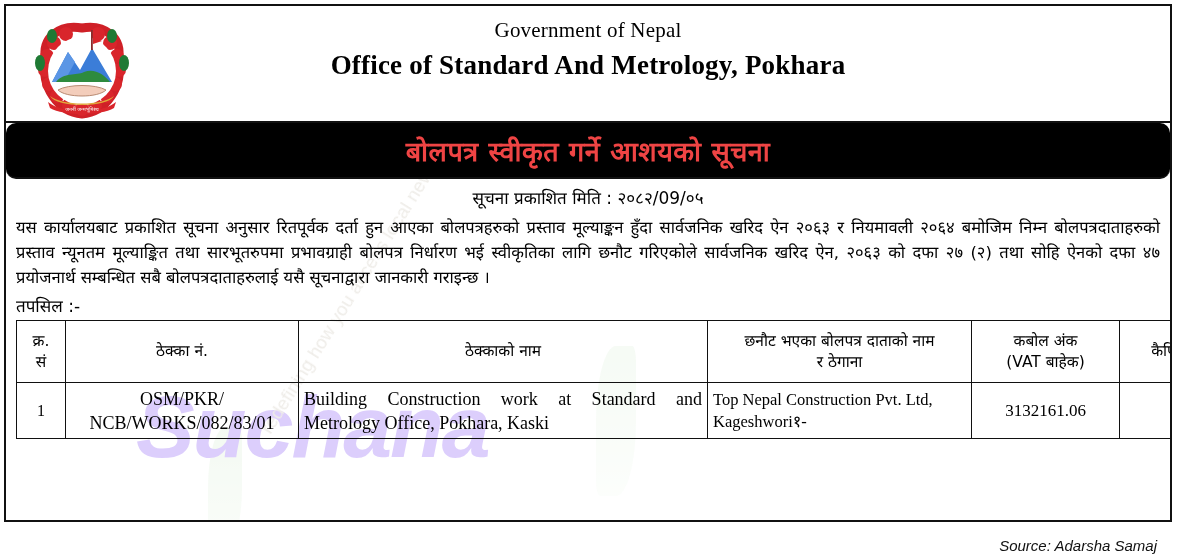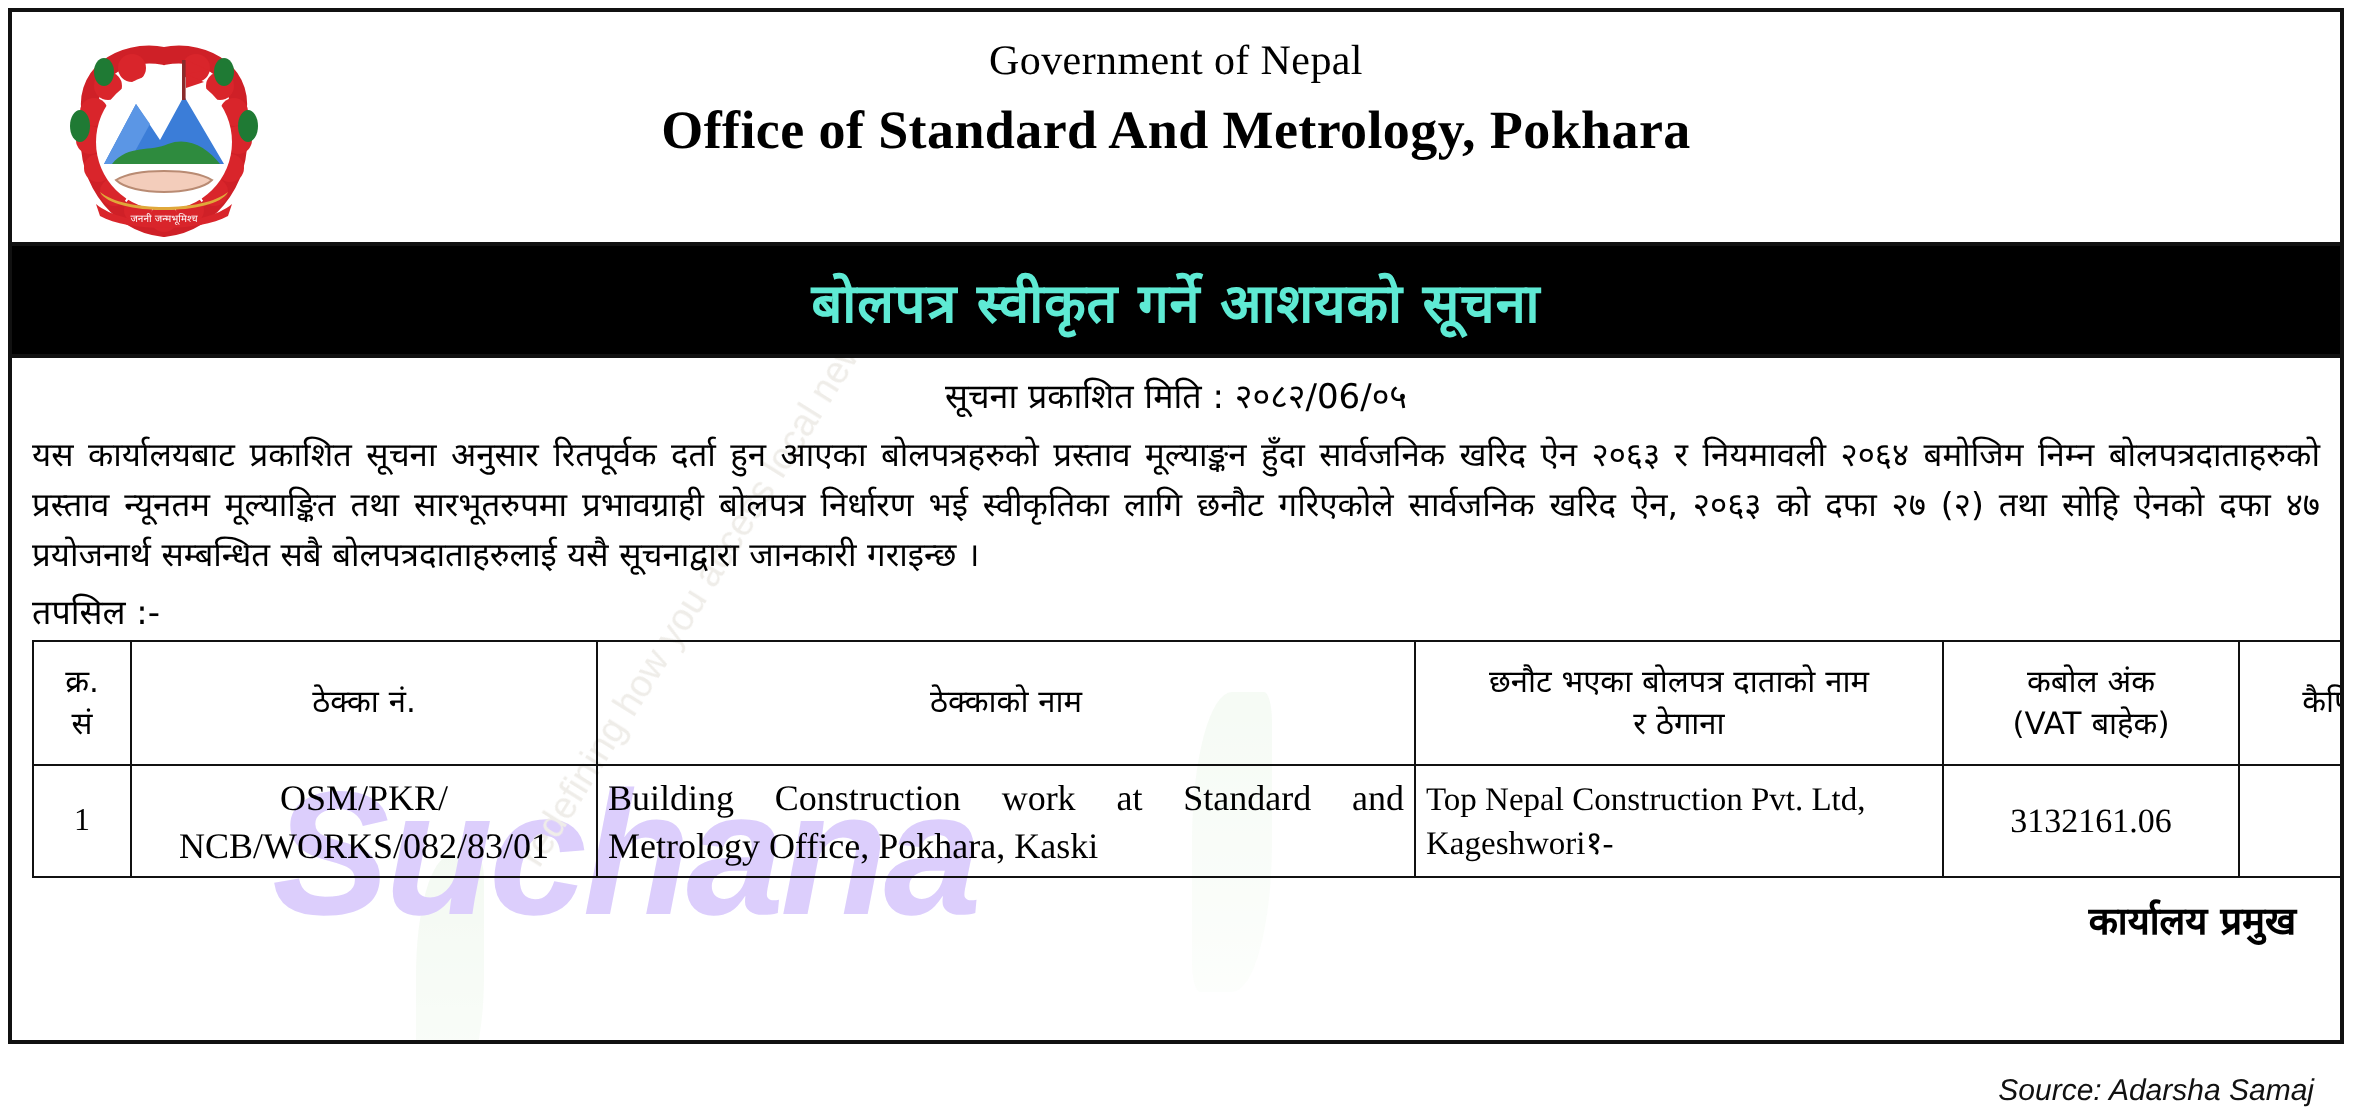--- a/index.html
+++ b/index.html
@@ -113,26 +113,27 @@
     line-height: 34px;
     margin-top: 5px;
     letter-spacing: .2px;
   }
 
   
   .banner {
     position: relative;
     z-index: 2;
     background: #000;
-    color: #5eead4;
+    color: #ef4444;
     height: 54px;
     display: flex;
     align-items: center;
     justify-content: center;
     border-bottom: 2px solid #111;
+    border-radius: 10px;
   }
   .banner-text {
     font-family: "DejaVu Sans", sans-serif;
     font-size: 27px;
     font-weight: 700;
     letter-spacing: .5px;
   }
 
   
   .body-area {
@@ -298,21 +299,21 @@
       <div class="hl">Government of Nepal</div>
       <div class="office-title">Office of Standard And Metrology, Pokhara</div>
     </div>
   </div>
 
   <div class="banner">
     <span class="banner-text">बोलपत्र स्वीकृत गर्ने आशयको सूचना</span>
   </div>
 
   <div class="body-area">
-    <div class="pub-date">सूचना प्रकाशित मिति : २०८२/06/०५</div>
+    <div class="pub-date">सूचना प्रकाशित मिति : २०८२/09/०५</div>
     <div class="para">यस कार्यालयबाट प्रकाशित सूचना अनुसार रितपूर्वक दर्ता हुन आएका बोलपत्रहरुको प्रस्ताव मूल्याङ्कन हुँदा सार्वजनिक खरिद ऐन २०६३ र नियमावली २०६४ बमोजिम निम्न बोलपत्रदाताहरुको प्रस्ताव न्यूनतम मूल्याङ्कित तथा सारभूतरुपमा प्रभावग्राही बोलपत्र निर्धारण भई स्वीकृतिका लागि छनौट गरिएकोले सार्वजनिक खरिद ऐन, २०६३ को दफा २७ (२) तथा सोहि ऐनको दफा ४७ प्रयोजनार्थ सम्बन्धित सबै बोलपत्रदाताहरुलाई यसै सूचनाद्वारा जानकारी गराइन्छ ।</div>
     <div class="tapsil">तपसिल :-</div>
 
     <table class="tbl">
       <tbody>
           <tr class="row-h">
         <td class="c-sn th-np">
           <div>क्र.</div>
           <div>सं</div>
         </td>
@@ -335,18 +336,17 @@
           <div>NCB/WORKS/082/83/01</div>
         </td>
         <td class="c-name cell-en just">Building Construction work at Standard and Metrology Office, Pokhara, Kaski</td>
         <td class="c-bid cell-sm">Top Nepal Construction Pvt. Ltd, Kageshwori१-</td>
         <td class="c-amt cell-num">3132161.06</td>
         <td class="c-rem cell-en"></td>
       </tr>
     </tbody>
       </table>
 
-    <div class="sign">कार्यालय प्रमुख</div>
   </div>
 
 </div>
 
 <div class="source">Source: Adarsha Samaj</div>
 
 </body></html>

